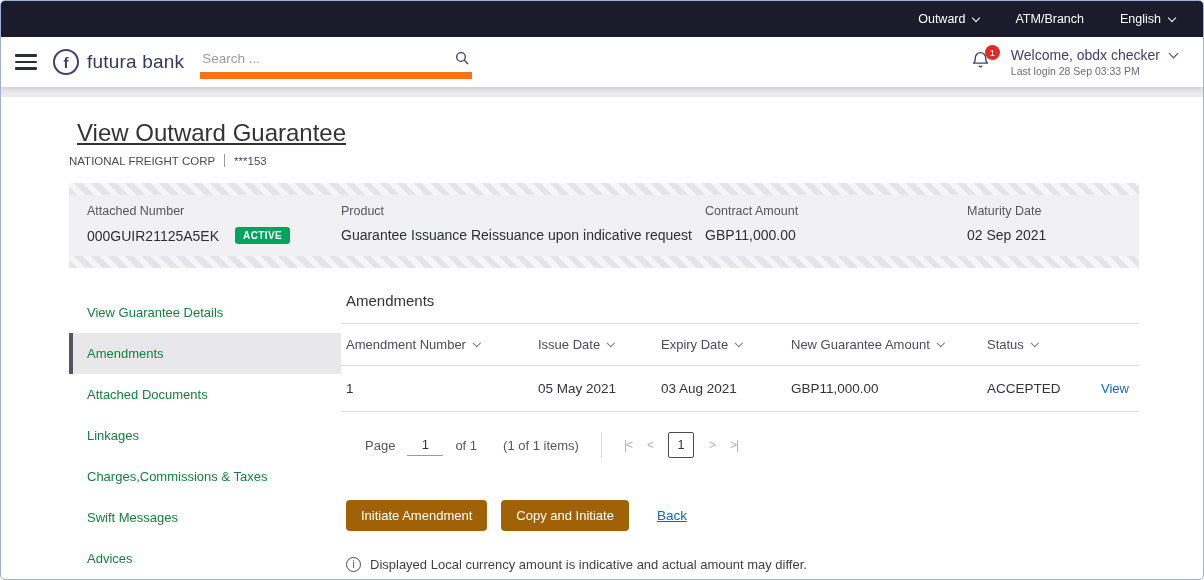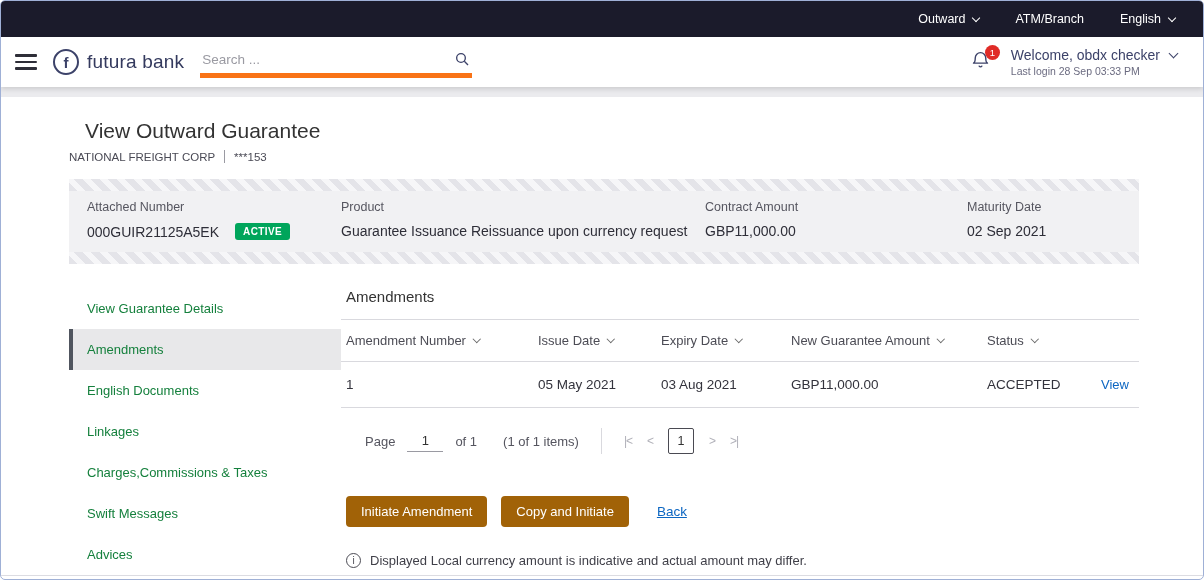--- a/index.html
+++ b/index.html
@@ -12,36 +12,36 @@
   .chev { display:inline-block; width:6px; height:6px; border-right:1.5px solid currentColor; border-bottom:1.5px solid currentColor; transform:rotate(45deg); margin-top:-3px; }
 
   
   .header { height:50px; background:#fff; display:flex; align-items:center; padding:0 26px 0 14px; box-shadow:0 2px 5px rgba(0,0,0,0.14); position:relative; z-index:5; }
   .hamburger { width:22px; display:flex; flex-direction:column; gap:4px; cursor:pointer; }
   .hamburger span { display:block; height:2.5px; background:#2e2e38; border-radius:1px; }
   .logo { display:flex; align-items:center; gap:8px; margin-left:16px; }
   .logo-mark { width:26px; height:26px; border:2.5px solid #3c4269; border-radius:50%; display:flex; align-items:center; justify-content:center; color:#3c4269; font-weight:bold; font-size:15px; }
   .logo-text { font-size:19px; color:#343a5e; letter-spacing:0.2px; }
   .search-wrap { position:relative; margin-left:16px; width:272px; }
-  .search-wrap input { width:100%; border:none; border-bottom:5px solid #f97316; font-size:13.5px; padding:6px 26px 6px 2px; outline:none; color:#555; font-family:"Liberation Sans", sans-serif; background:transparent; }
+  .search-wrap input { width:100%; border:none; border-bottom:7px solid #f97316; font-size:13.5px; padding:6px 26px 6px 2px; outline:none; color:#555; font-family:"Liberation Sans", sans-serif; background:transparent; }
   .search-wrap input::placeholder { color:#9a9aa2; }
   .search-icon { position:absolute; right:2px; top:5px; cursor:pointer; }
   .header-right { margin-left:auto; display:flex; align-items:center; gap:20px; }
   .bell-wrap { position:relative; cursor:pointer; }
   .bell-badge { position:absolute; top:-5px; right:-9px; background:#e02b27; color:#fff; width:15px; height:15px; border-radius:50%; font-size:9.5px; display:flex; align-items:center; justify-content:center; }
   .welcome-block { display:flex; flex-direction:column; }
   .welcome-line { display:flex; align-items:center; gap:10px; color:#3c4269; font-size:14px; cursor:pointer; }
   .welcome-line .chev { width:7px; height:7px; }
   .last-login { font-size:10.5px; color:#6b6b80; margin-top:2px; }
 
   .band { height:10px; background:#ebebee; }
 
   
   .content { padding:16px 64px 0 68px; border-bottom:1px solid #dcdce2; }
-  .page-title { font-size:21px; font-weight:500; color:#333; margin:6px 16px 7px; }
+  .page-title { font-size:24px; font-weight:500; color:#333; margin:6px 8px 7px;text-decoration:underline; }
   .party { display:flex; align-items:center; gap:9px; font-size:11.5px; color:#4a4a55; }
   .vbar { width:1px; height:13px; background:#9a9aa2; }
 
   
   .summary { margin-top:16px; }
   .hatch { height:12px; background:repeating-linear-gradient(45deg,#e4e4e9 0,#e4e4e9 6px,#f6f6f8 6px,#f6f6f8 12px); }
   .summary-fields { display:flex; background:#f1f1f3; padding:9px 18px 12px; }
   .field { display:flex; flex-direction:column; gap:9px; }
   .f1 { width:254px; } .f2 { width:364px; } .f3 { width:262px; } .f4 { flex:1; }
   .field-label { font-size:12.5px; color:#55555f; }
@@ -155,21 +155,21 @@
       <div class="summary-fields">
         <div class="field f1">
           <span class="field-label">Attached Number</span>
           <span class="field-value">
             <span>000GUIR21125A5EK</span>
             <span class="badge">ACTIVE</span>
           </span>
         </div>
         <div class="field f2">
           <span class="field-label">Product</span>
-          <span class="field-value">Guarantee Issuance Reissuance upon currency request</span>
+          <span class="field-value">Guarantee Issuance Reissuance upon indicative request</span>
         </div>
         <div class="field f3">
           <span class="field-label">Contract Amount</span>
           <span class="field-value">GBP11,000.00</span>
         </div>
         <div class="field f4">
           <span class="field-label">Maturity Date</span>
           <span class="field-value">02 Sep 2021</span>
         </div>
       </div>
@@ -178,21 +178,21 @@
 
     <div class="body-grid">
       <aside class="sidebar">
         <div class="side-item">
             <span>View Guarantee Details</span>
           </div>
         <div class="side-item active">
             <span>Amendments</span>
           </div>
         <div class="side-item">
-            <span>English Documents</span>
+            <span>Attached Documents</span>
           </div>
         <div class="side-item">
             <span>Linkages</span>
           </div>
         <div class="side-item">
             <span>Charges,Commissions &amp; Taxes</span>
           </div>
         <div class="side-item">
             <span>Swift Messages</span>
           </div>

